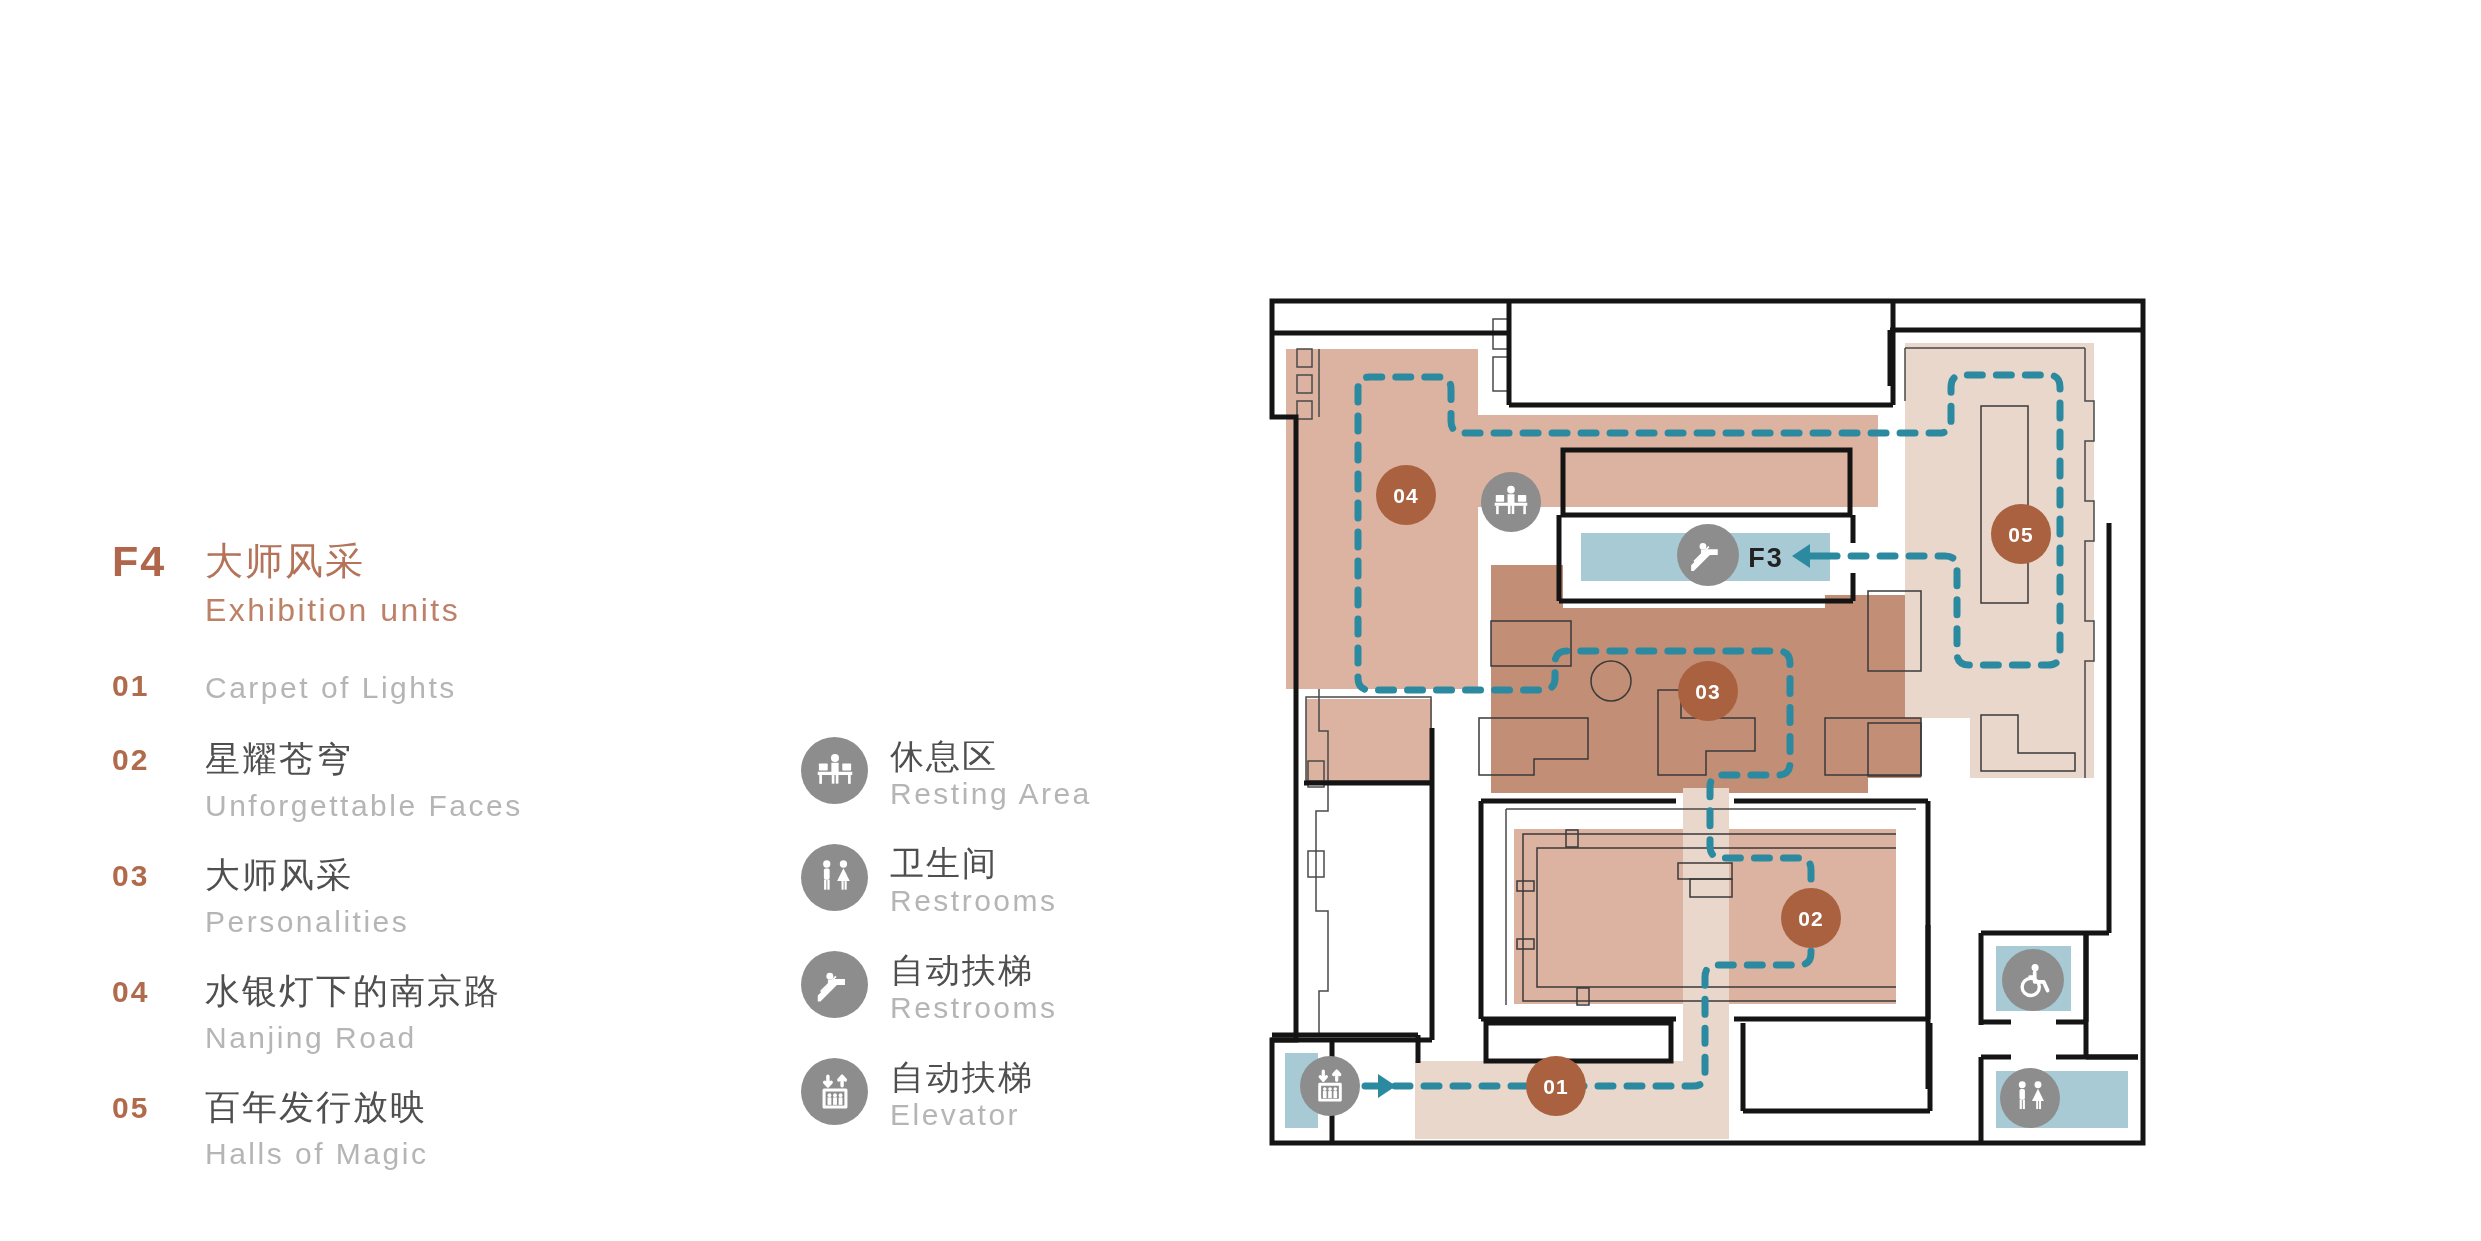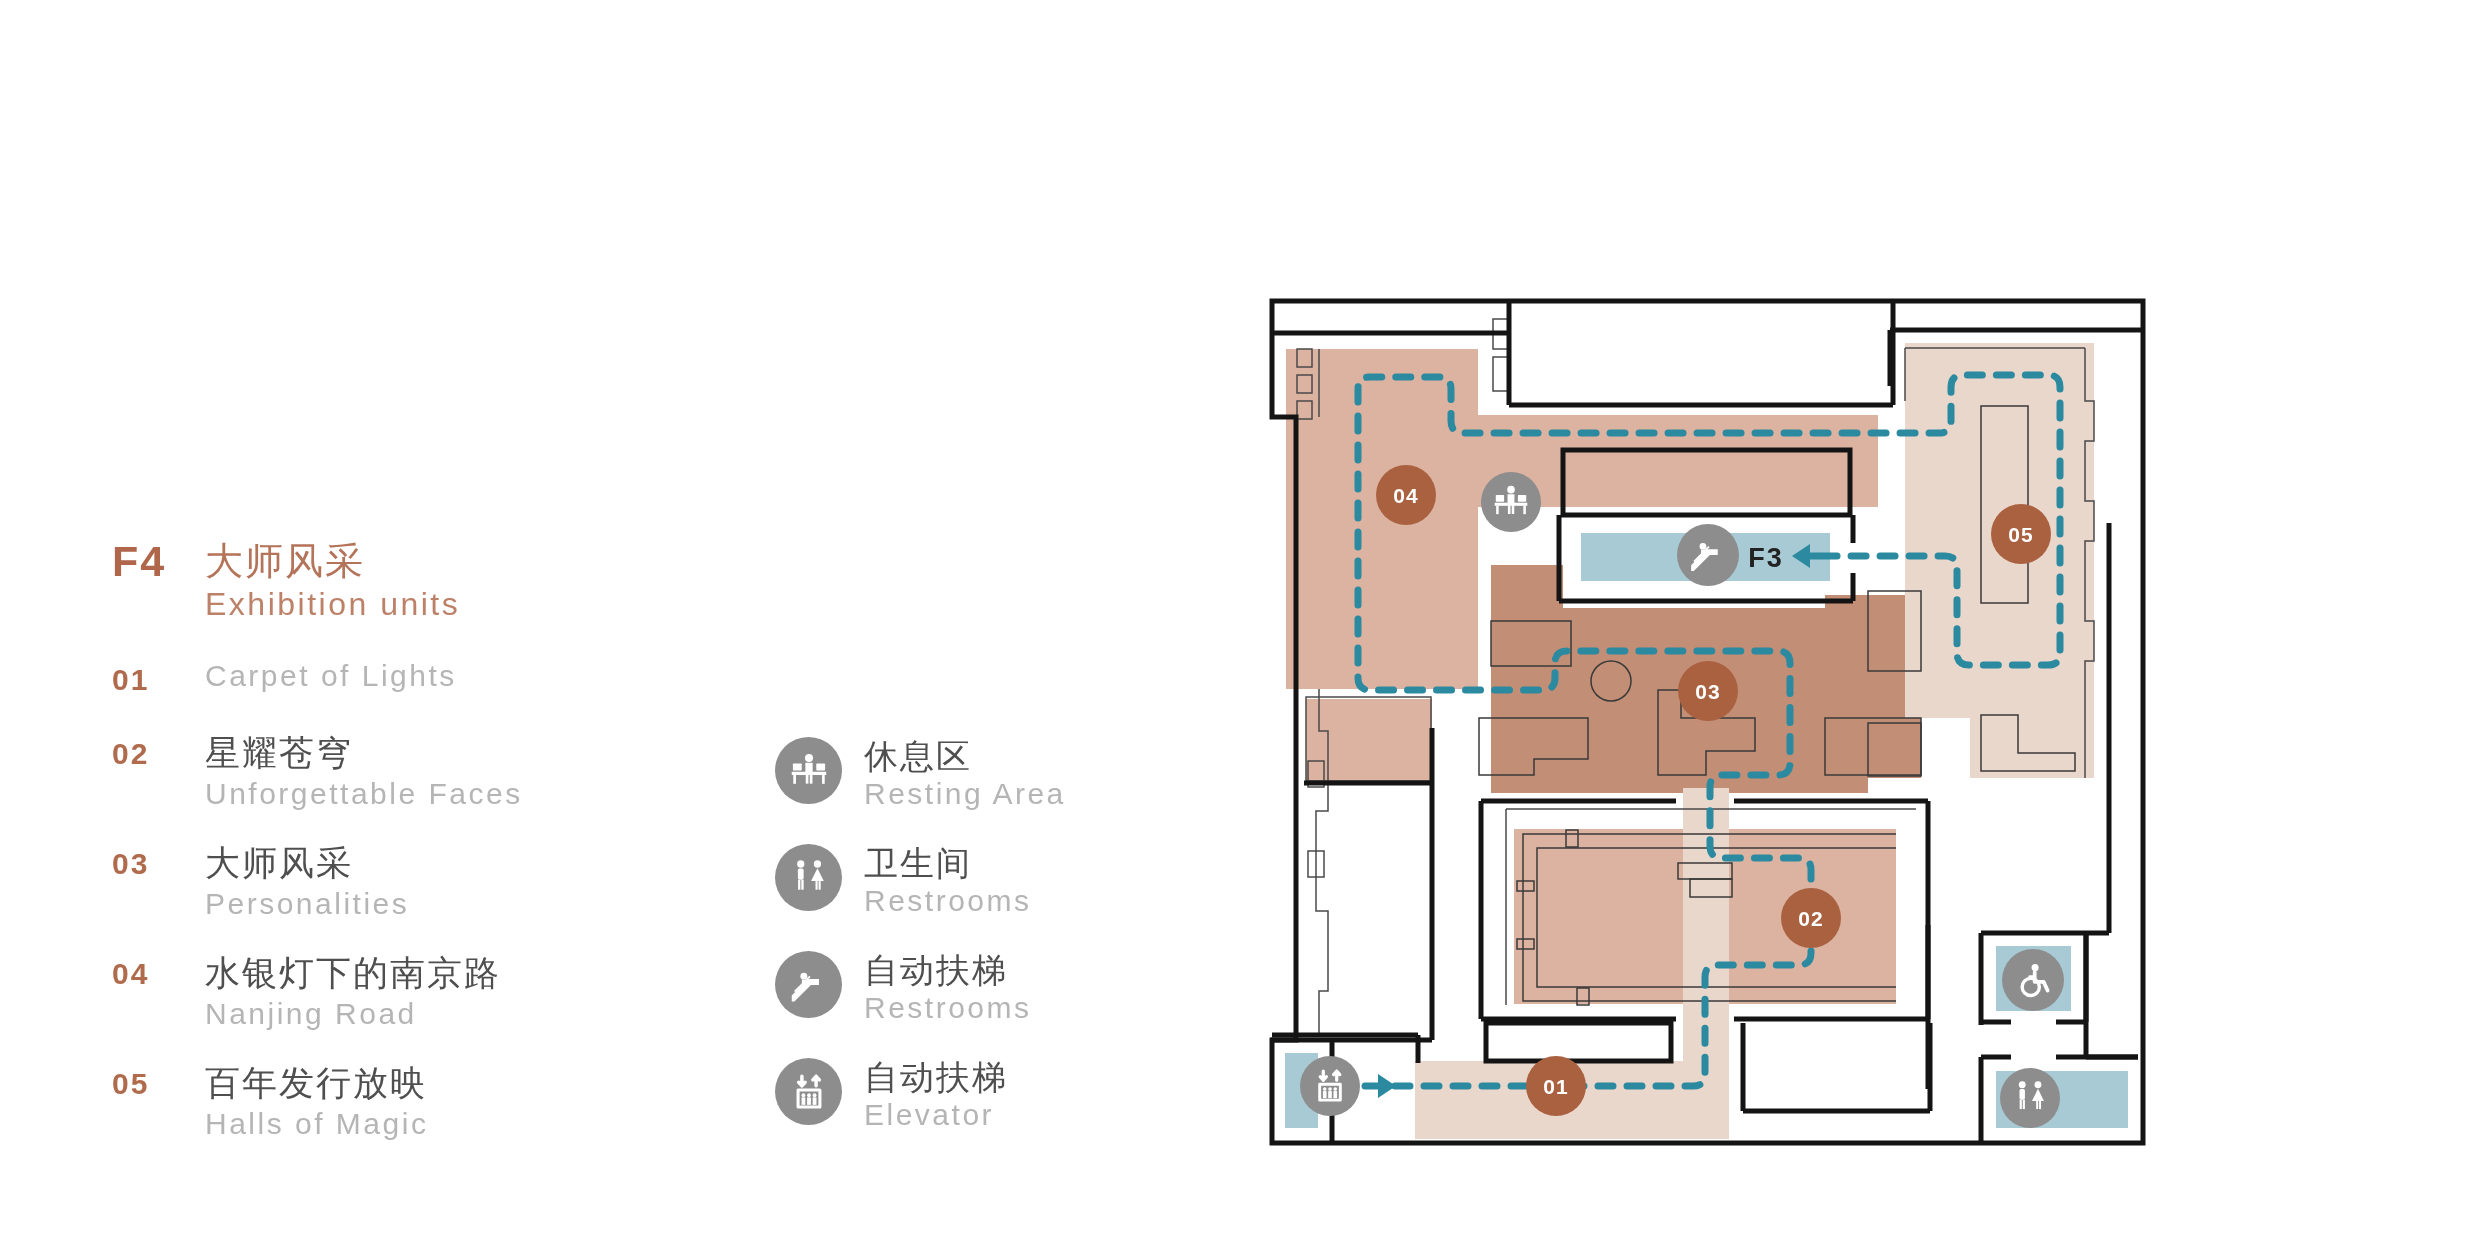--- a/index.html
+++ b/index.html
@@ -5,28 +5,28 @@
   html,body{margin:0;padding:0;background:#ffffff;}
   #stage{position:relative;width:2481px;height:1241px;background:#fff;overflow:hidden;
          font-family:"Liberation Sans",sans-serif;}
 
   
   .legend{position:absolute;left:112px;top:536px;width:600px;}
   .lg-row{display:grid;grid-template-columns:93px 1fr;margin-bottom:30px;}
   .lg-num{font-weight:bold;font-size:30px;letter-spacing:2px;color:#b06a4c;line-height:44px;}
   .lg-cn{font-family:"Liberation Serif","DejaVu Serif",serif;font-size:35px;color:#4f4f4f;
          line-height:44px;letter-spacing:2px;}
-  .lg-en{font-size:30px;color:#b5b5b5;letter-spacing:2.5px;line-height:36px;}
+  .lg-en{font-size:30px;color:#b5b5b5;letter-spacing:2.5px;line-height:36px;margin-top:6px;}
   .lg-head .lg-num{font-size:43px;color:#af664a;line-height:50px;}
   .lg-head .lg-cn{color:#b4745a;font-size:38px;line-height:50px;}
   .lg-head .lg-en{color:#bd8168;font-size:32px;}
   .lg-head{margin-bottom:36px;}
 
   
-  .facilities{position:absolute;left:775px;top:737px;}
+  .facilities{position:absolute;left:801px;top:737px;}
   .fc-row{display:flex;align-items:flex-start;margin-bottom:40px;height:67px;}
   .fc-icon{width:67px;height:67px;border-radius:50%;background:#8d8d8d;flex:0 0 auto;
            display:flex;align-items:center;justify-content:center;}
   .fc-icon svg{width:46px;height:46px;}
   .fc-txt{margin-left:22px;}
   .fc-cn{font-family:"Liberation Serif","DejaVu Serif",serif;font-size:34px;color:#4f4f4f;
          letter-spacing:2px;line-height:40px;}
   .fc-en{font-size:30px;color:#b5b5b5;letter-spacing:2.5px;line-height:34px;}
 
   

